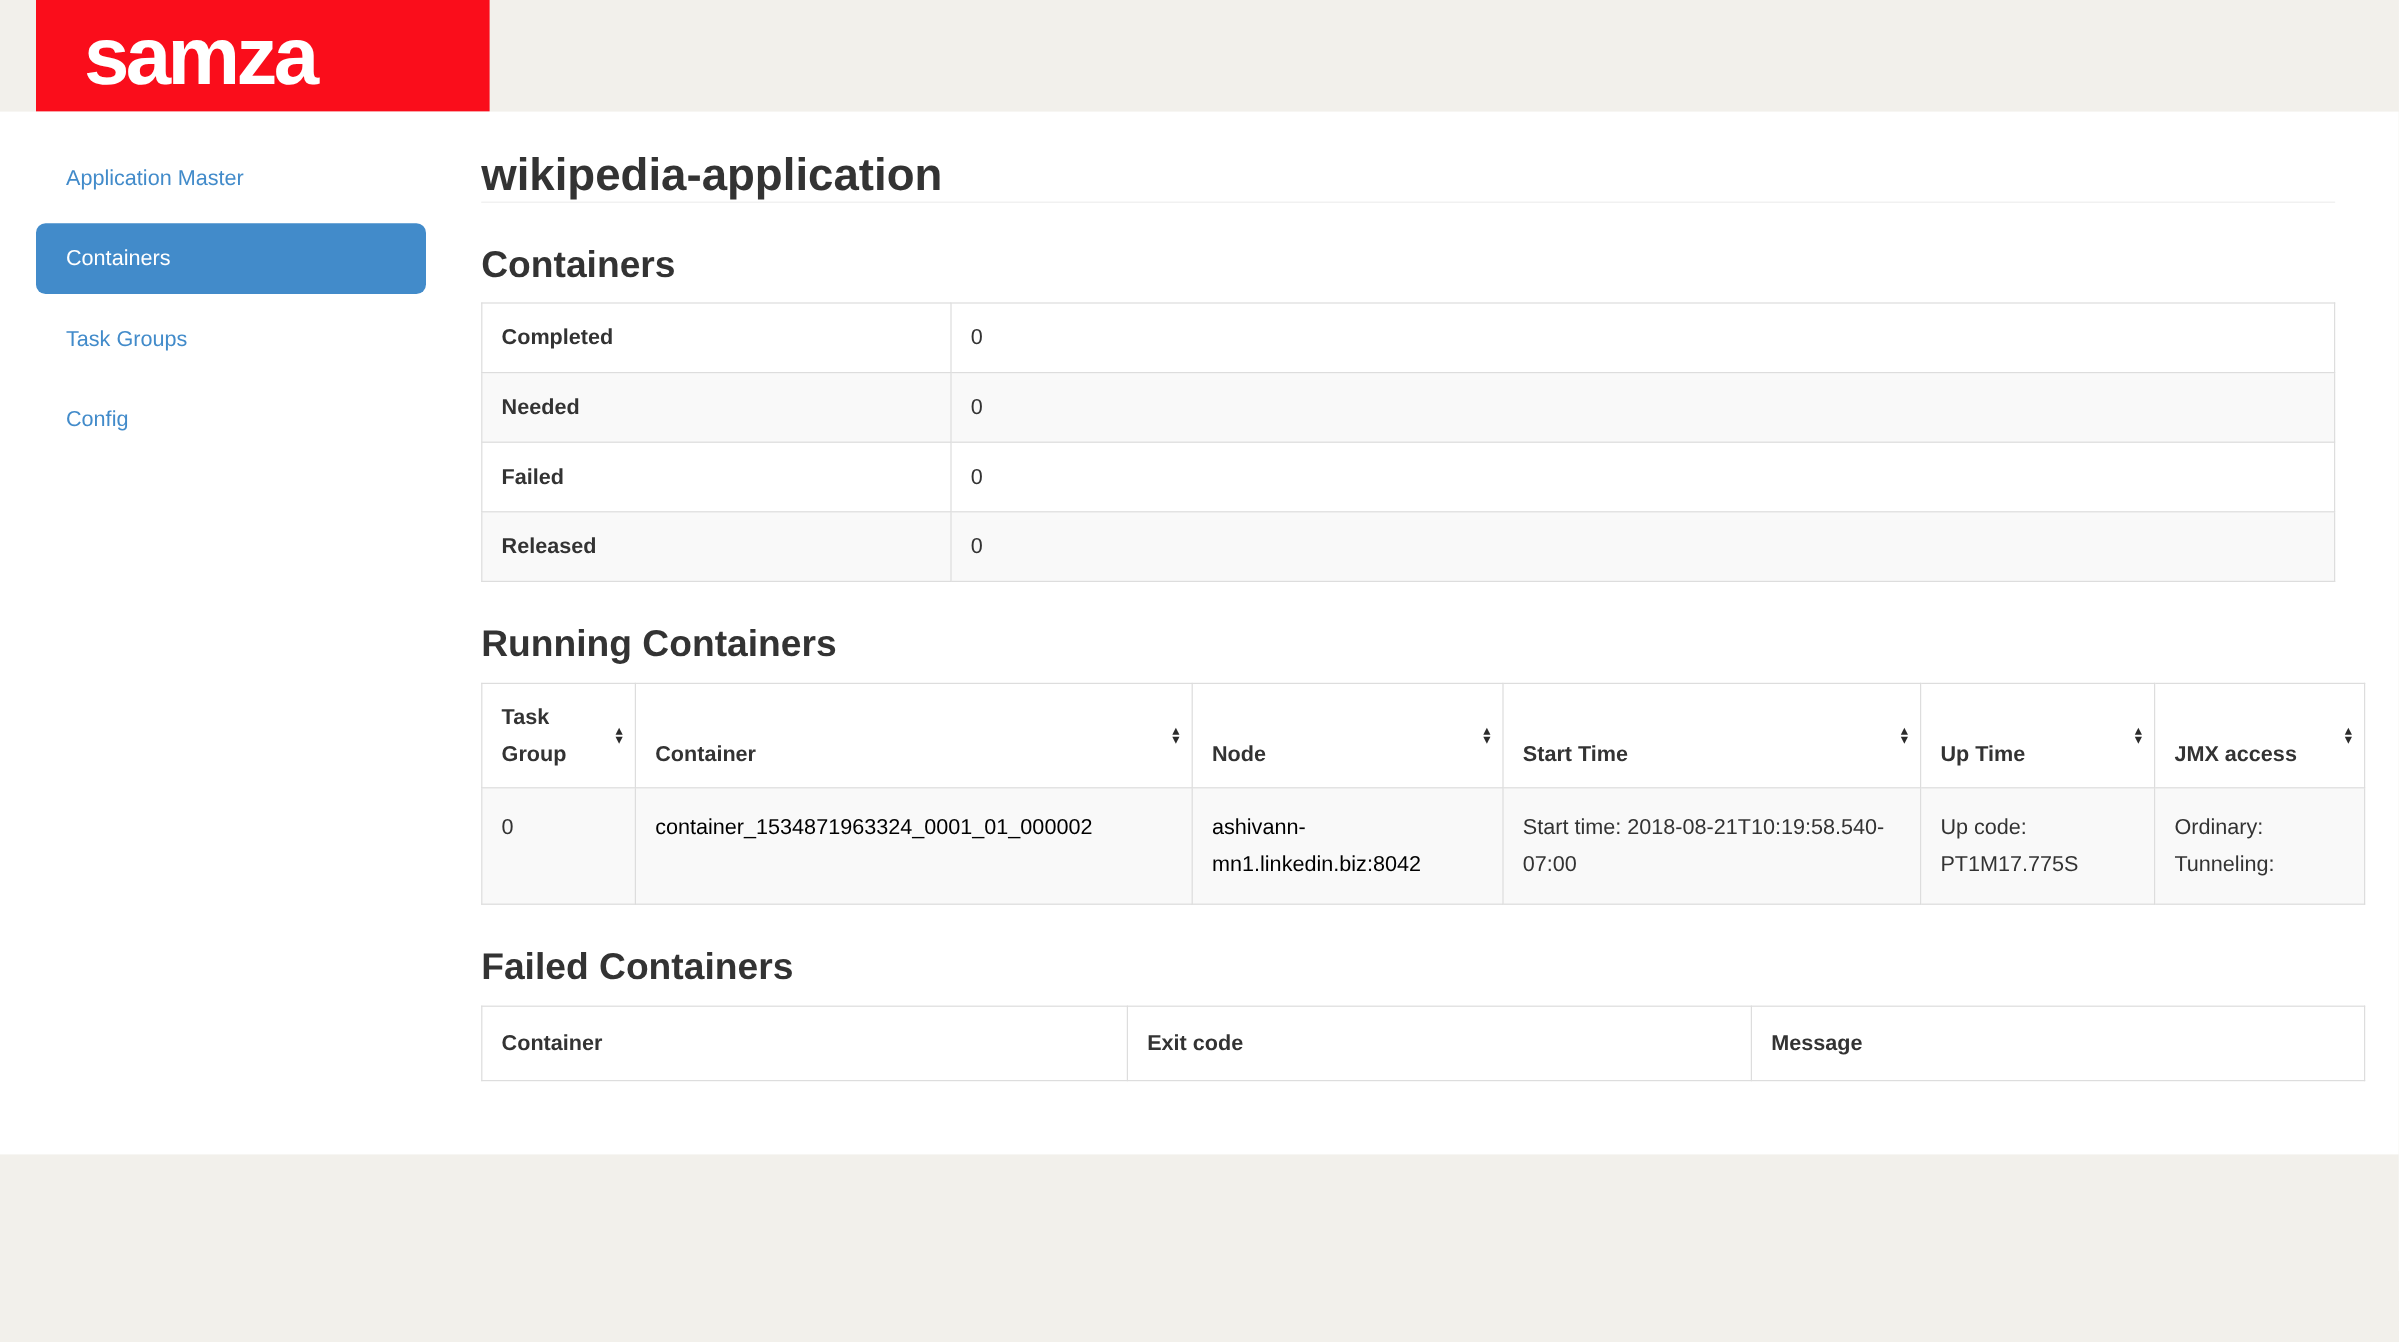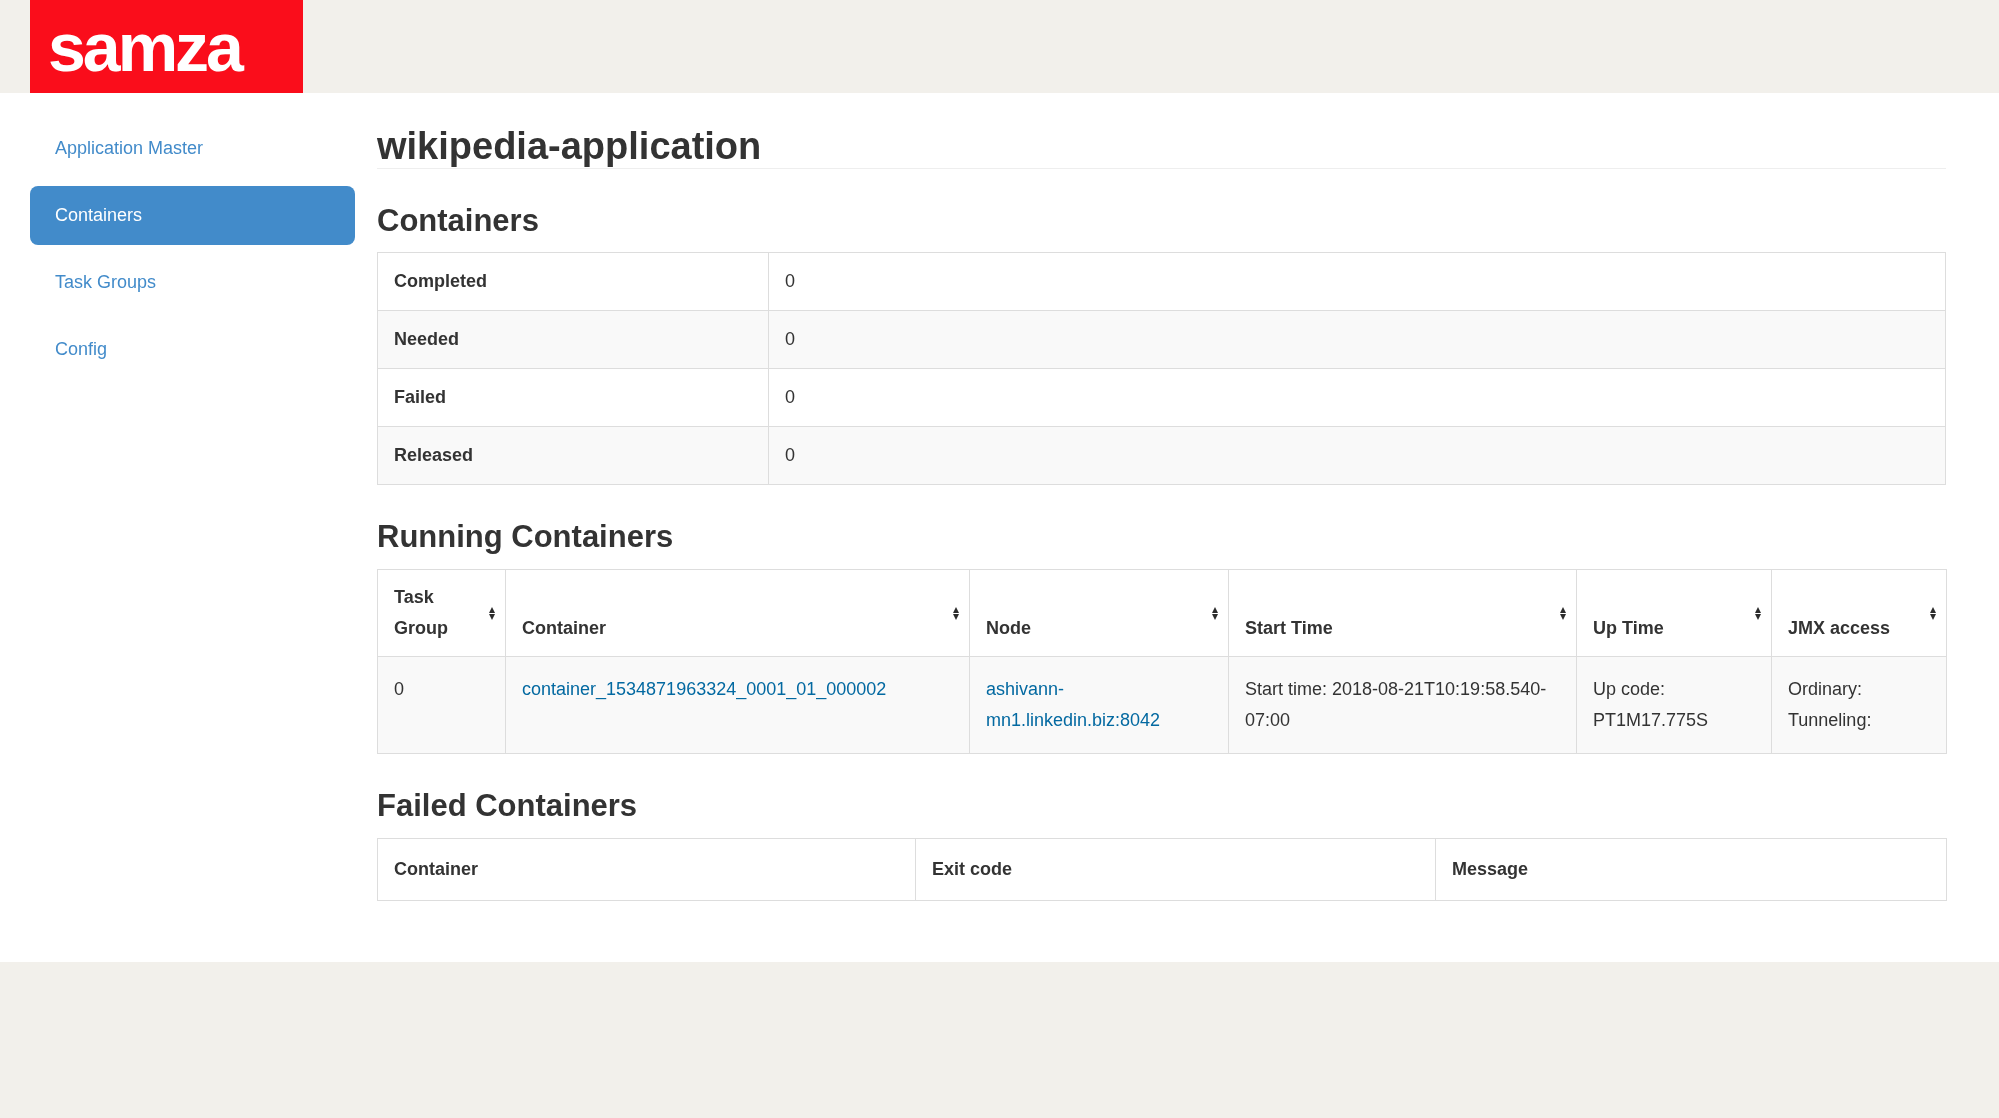--- a/index.html
+++ b/index.html
@@ -8,35 +8,36 @@
     width: 1999px; height: 1118px;
     background: #f2f0eb;
     font-family: "Liberation Sans", "DejaVu Sans", sans-serif;
     color: #333;
     overflow: hidden;
   }
 
   
   .topbar { height: 93px; background: #f2f0eb; }
   .logo {
-    margin-left: 30px; width: 273px; height: 93px;
+    margin-left: 30px; width: 378px; height: 93px;
     background: #fa0d1b; color: #ffffff;
     display: flex; align-items: center;
-    padding-left: 18px;
+    padding-left: 40px;
     font-size: 68px; font-weight: bold; letter-spacing: -3px;
     line-height: 1;
   }
 
   
   .band {
     background: #ffffff;
     min-height: 868px;
     padding: 0 53px 61px 30px;
     display: flex;
     align-items: flex-start;
+    gap: 24px;
   }
 
   
   .sidebar { width: 325px; flex: none; }
   .sidebar ul { list-style: none; margin: 26px 0 0 0; padding: 0; }
   .sidebar li + li { margin-top: 8px; }
   .sidebar a {
     display: block; padding: 17px 25px;
     font-size: 18px; line-height: 25px;
     color: #428bca; text-decoration: none;
@@ -81,21 +82,21 @@
     transform: translateY(-50%);
     display: flex; flex-direction: column; align-items: center;
     font-size: 12px; line-height: 0.6; color: #2b2b2b;
   }
   .sort-icon::before { content: "\25B4"; }
   .sort-icon::after  { content: "\25BE"; }
 
   
   .failed-table th { padding: 15px 16px; line-height: 31px; font-weight: bold; vertical-align: bottom; }
 
-  a.cell-link { color: #0369a1; text-decoration: none; cursor: pointer; }
+  a.cell-link { color: #000000; text-decoration: none; cursor: pointer; }
   .jmx-line { display: block; }
 </style>
 </head>
 <body>
 
 <header class="topbar">
   <div class="logo">samza</div>
 </header>
 
 <div class="band">

